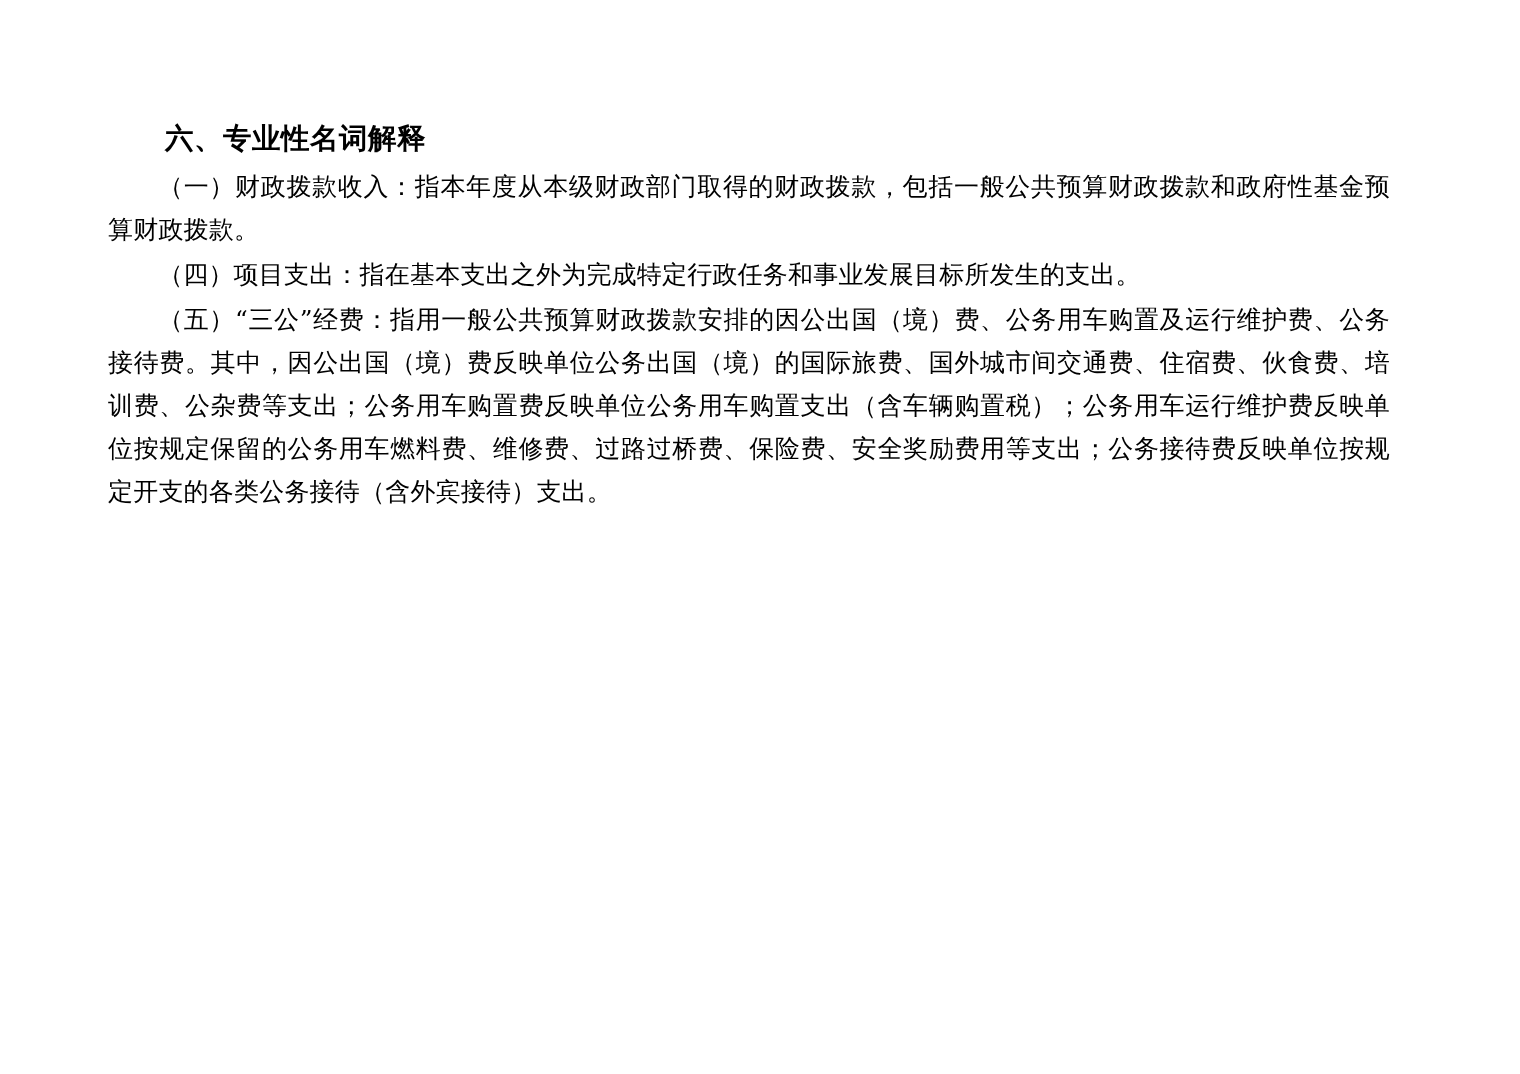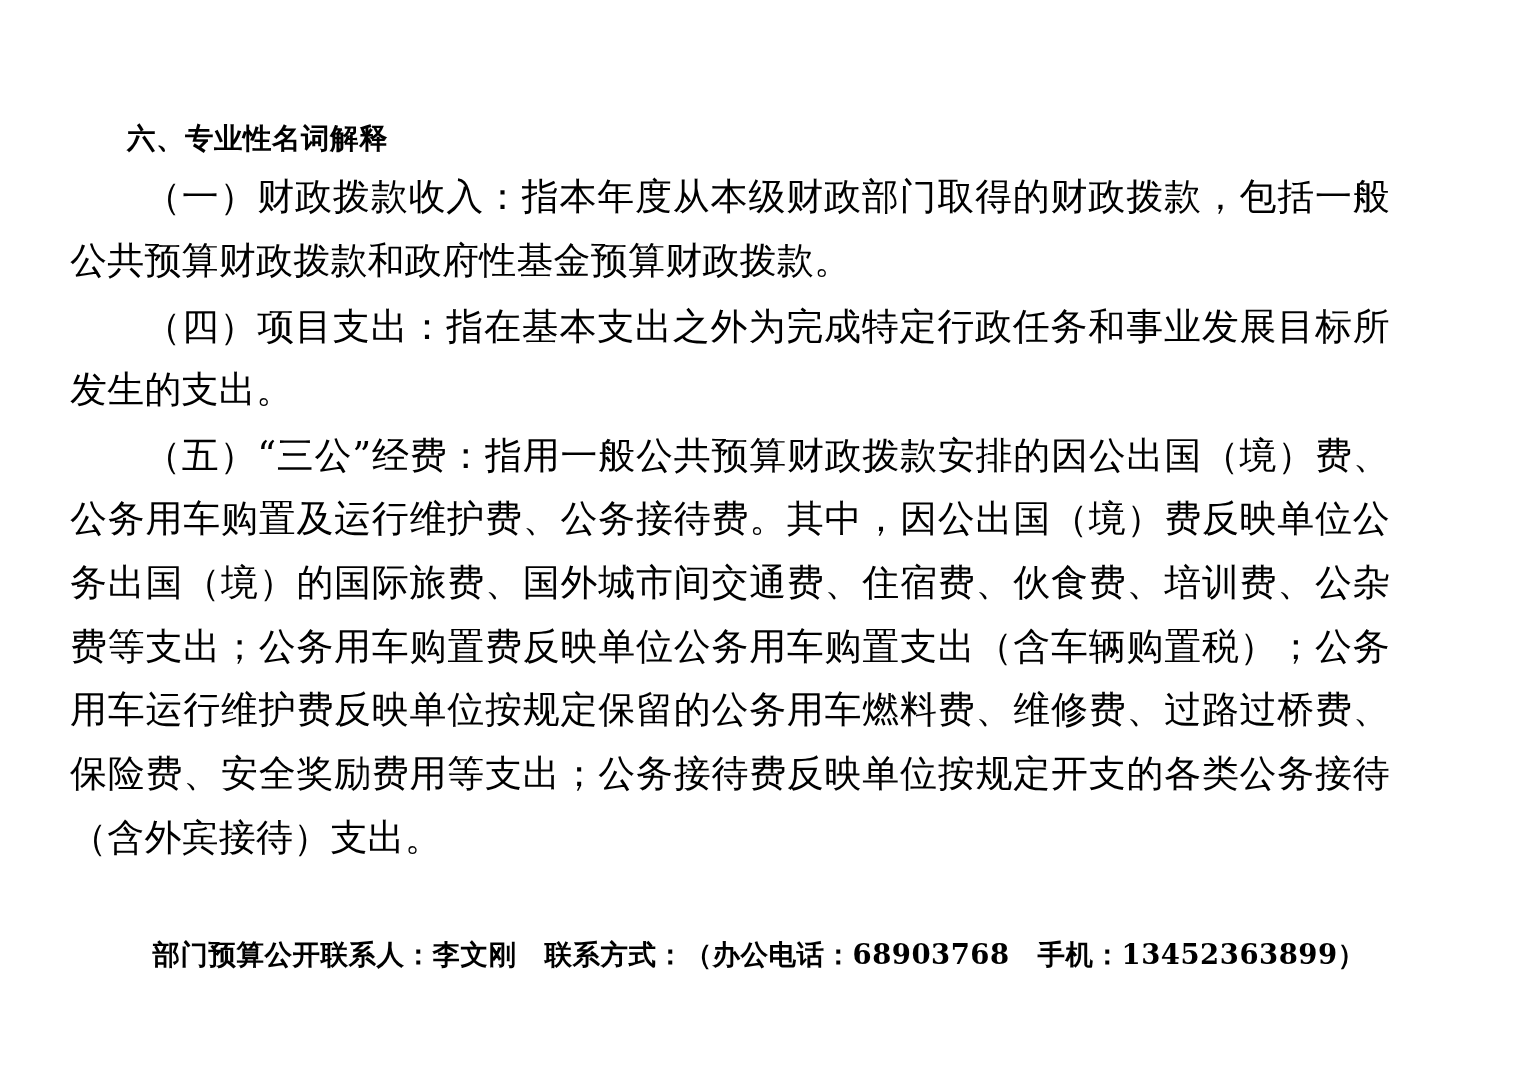--- a/index.html
+++ b/index.html
@@ -13,32 +13,32 @@
     height: 1074px;
     font-family: "DejaVu Serif", "Liberation Serif", serif;
     color: #000000;
     overflow: hidden;
   }
   .page {
     position: relative;
     width: 1520px;
     height: 1074px;
     box-sizing: border-box;
-    padding: 118px 130px 0 70px;
+    padding: 118px 130px 0 108px;
   }
   .doc-heading {
     font-size: 28.5px;
     font-weight: bold;
     line-height: 1.45;
     letter-spacing: 0.5px;
     text-indent: 2em;
     margin: 0 0 6px 0;
   }
   .para {
-    font-size: 37px;
+    font-size: 25px;
     line-height: 1.72;
     text-indent: 2em;
     margin: 0;
     text-align: justify;
     text-justify: inter-ideograph;
     letter-spacing: 0.2px;
   }
   .para + .para {
     margin-top: 2px;
   }
@@ -55,15 +55,14 @@
 <body>
 
 <div class="page">
 
   <h1 class="doc-heading">六、专业性名词解释</h1>
 
   <p class="para">（一）财政拨款收入：指本年度从本级财政部门取得的财政拨款，包括一般公共预算财政拨款和政府性基金预算财政拨款。</p>
   <p class="para">（四）项目支出：指在基本支出之外为完成特定行政任务和事业发展目标所发生的支出。</p>
   <p class="para">（五）“三公”经费：指用一般公共预算财政拨款安排的因公出国（境）费、公务用车购置及运行维护费、公务接待费。其中，因公出国（境）费反映单位公务出国（境）的国际旅费、国外城市间交通费、住宿费、伙食费、培训费、公杂费等支出；公务用车购置费反映单位公务用车购置支出（含车辆购置税）；公务用车运行维护费反映单位按规定保留的公务用车燃料费、维修费、过路过桥费、保险费、安全奖励费用等支出；公务接待费反映单位按规定开支的各类公务接待（含外宾接待）支出。</p>
 
-  <div class="contact">部门预算公开联系人：李文刚　联系方式：（办公电话：68903768　手机：13452363899）</div>
 
 </div>
 
 </body></html>

